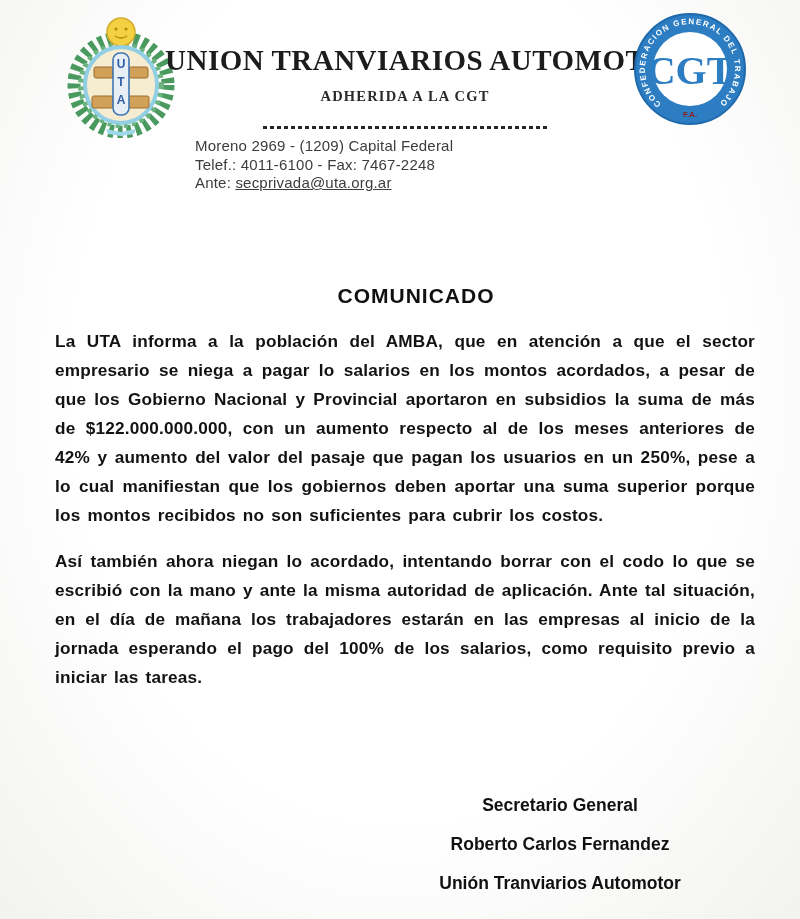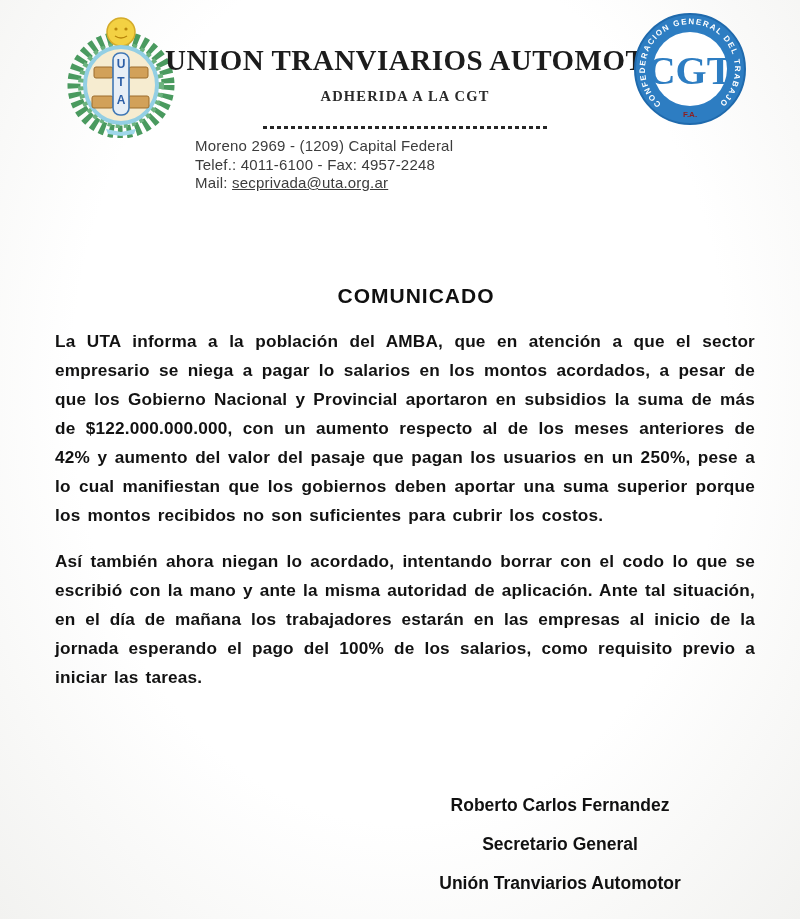--- a/index.html
+++ b/index.html
@@ -107,33 +107,33 @@
       <textPath href="#cgtring" startOffset="50%" text-anchor="middle">CONFEDERACION GENERAL DEL TRABAJO</textPath>
     </text>
     <text x="62" y="74" text-anchor="middle" font-size="40" font-weight="bold" fill="#2d7dc2" font-family="Liberation Serif, serif">CGT</text>
     <text x="62" y="107" text-anchor="middle" font-size="8" font-weight="bold" fill="#8e1f1f" font-family="Liberation Sans, sans-serif">F.A.</text>
   </svg>
 
   <div class="dotted-sep"></div>
 
   <div class="address-block">
     <div>Moreno 2969 - (1209) Capital Federal</div>
-    <div>Telef.: 4011-6100 - Fax: 4957-2248</div>
+    <div>Telef.: 4011-6100 - Fax: 7467-2248</div>
     <div>
-      <span>Mail:</span>
+      <span>Ante:</span>
       <a class="mail-link">secprivada@uta.org.ar</a>
     </div>
   </div>
 
   <h2 class="doc-title">COMUNICADO</h2>
 
   <div class="doc-body">
     <p>La UTA informa a la población del AMBA, que en atención a que el sector empresario se niega a pagar lo salarios en los montos acordados, a pesar de que los Gobierno Nacional y Provincial aportaron en subsidios la suma de más de $122.000.000.000, con un aumento respecto al de los meses anteriores de 42% y aumento del valor del pasaje que pagan los usuarios en un 250%, pese a lo cual manifiestan que los gobiernos deben aportar una suma superior porque los montos recibidos no son suficientes para cubrir los costos.</p>
     <p>Así también ahora niegan lo acordado, intentando borrar con el codo lo que se escribió con la mano y ante la misma autoridad de aplicación. Ante tal situación, en el día de mañana los trabajadores estarán en las empresas al inicio de la jornada esperando el pago del 100% de los salarios, como requisito previo a iniciar las tareas.</p>
   </div>
 
   <div class="signature">
+    <div>Secretario General</div>
     <div>Roberto Carlos Fernandez</div>
-    <div>Secretario General</div>
     <div>Unión Tranviarios Automotor</div>
   </div>
 
 </div>
 
 </body></html>

